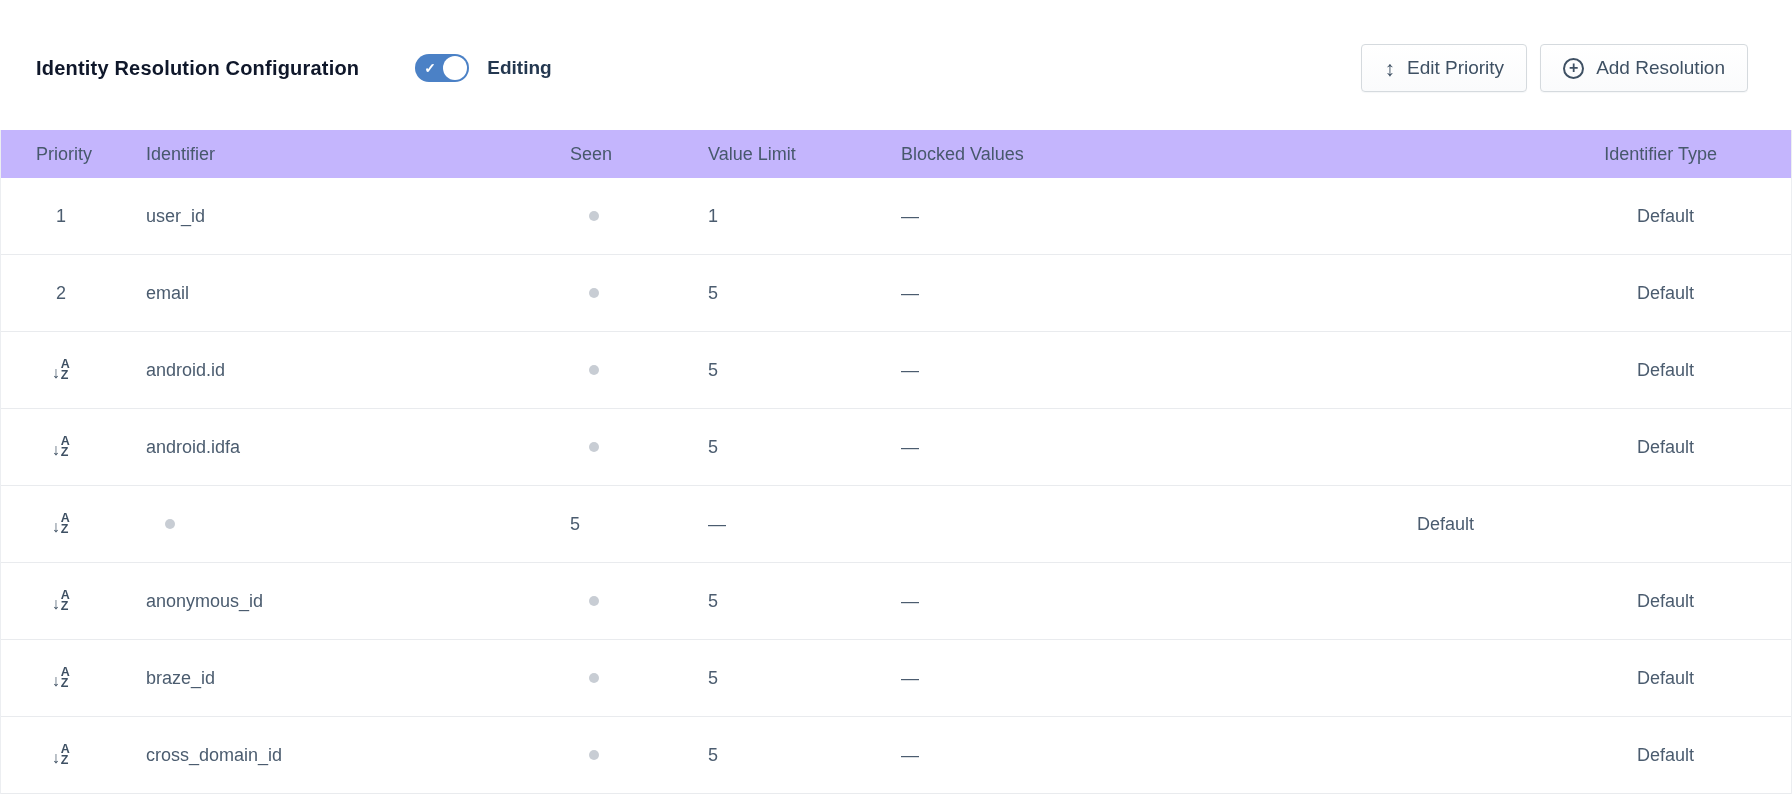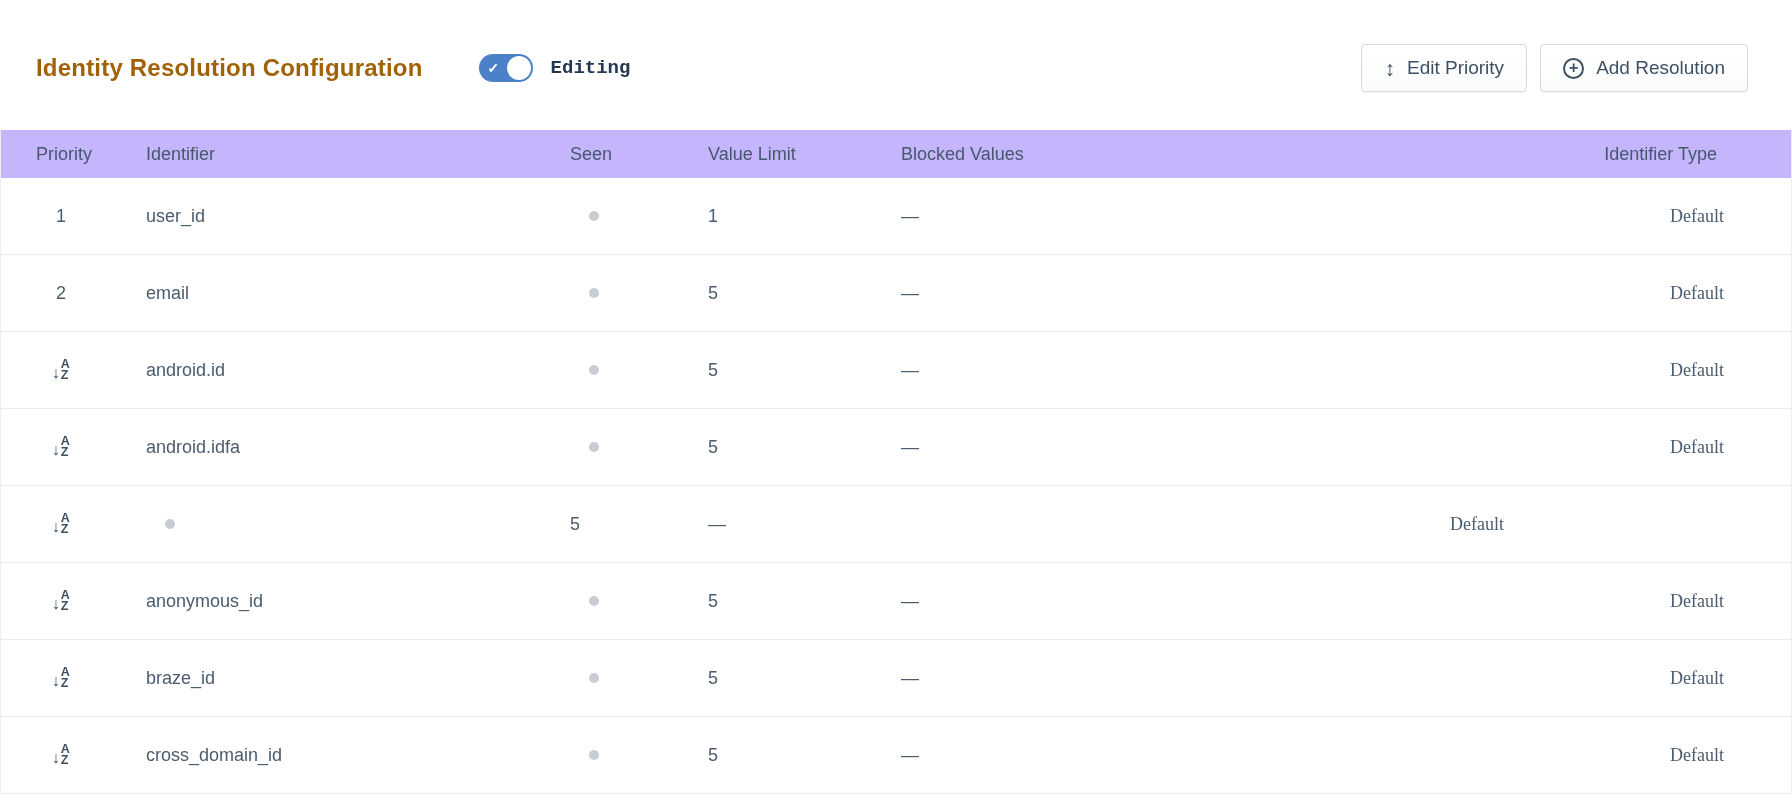--- a/index.html
+++ b/index.html
@@ -10,23 +10,23 @@
     overflow:hidden;
   }
   
   .topbar {
     height:130px;
     display:flex;
     align-items:center;
     padding:6px 44px 0 36px;
   }
   .page-title {
-    font-size:24px;
-    font-weight:700;
-    color:#a16207;
+    font-size:20px;
+    font-weight:700;
+    color:#0f172a;
     letter-spacing:0.2px;
   }
   .toggle {
     margin-left:56px;
     width:54px; height:28px;
     border:none;
     border-radius:14px;
     background:#4b81c6;
     position:relative;
     display:inline-flex;
@@ -46,21 +46,20 @@
     top:2px; right:2px;
     width:24px; height:24px;
     border-radius:50%;
     background:#ffffff;
   }
   .toggle-label {
     margin-left:18px;
     font-size:19px;
     font-weight:700;
     color:#243850;
-    font-family:Liberation Mono, monospace;
   }
   .spacer { flex:1; }
   .btn {
     display:inline-flex;
     align-items:center;
     height:48px;
     padding:0 22px;
     border:1px solid #d5dade;
     border-radius:4px;
     background:linear-gradient(#ffffff,#fafbfc);
@@ -107,21 +106,21 @@
   }
   .trow {
     height:77px;
     border-bottom:1px solid #e9ebee;
     color:#4b5c6f;
     font-size:18px;
     background:#ffffff;
   }
   .th-right, .td-right { text-align:right; }
   .th-right { padding-right:74px;text-align:right; }
-  .td-right { padding-right:67px;font-family:Liberation Serif, serif; }
+  .td-right { padding-right:97px; }
   .pri-box {
     width:50px;
     display:flex;
     justify-content:center;
     align-items:center;
   }
   .sort-icon {
     display:inline-flex;
     align-items:flex-end;
     color:#3e5063;

